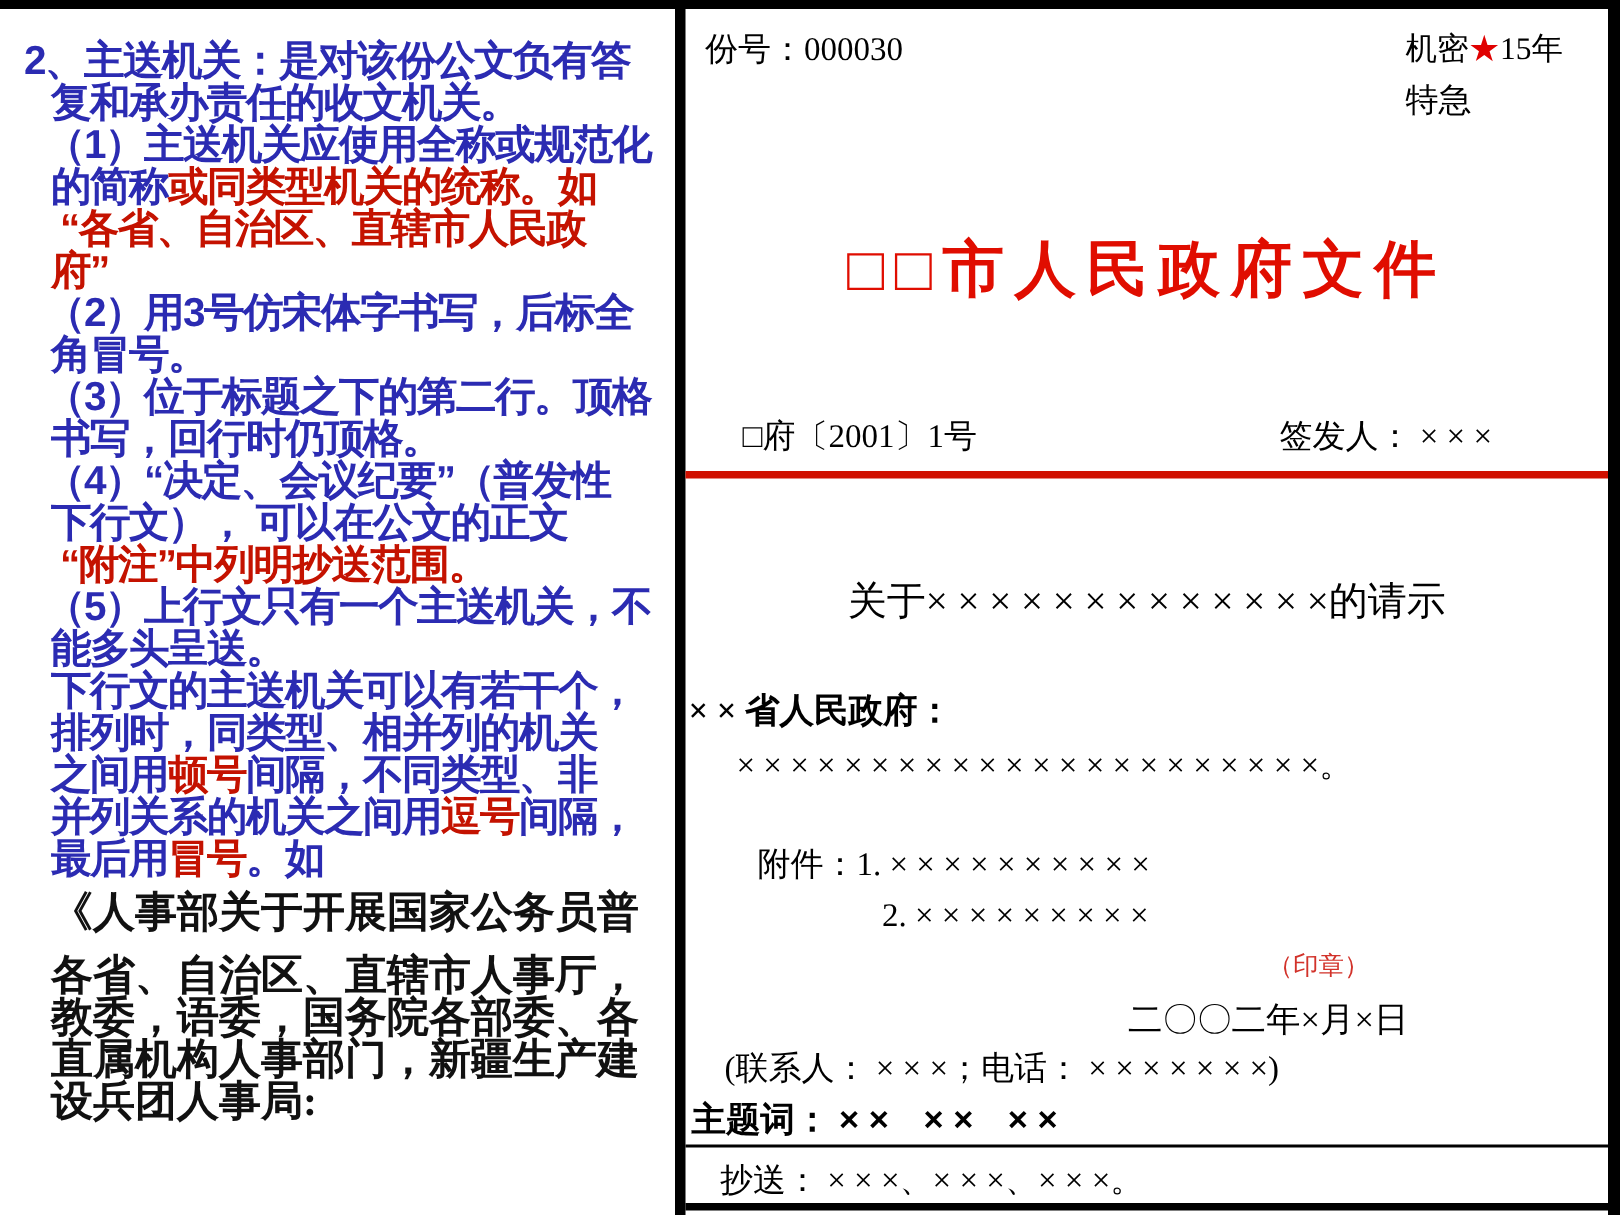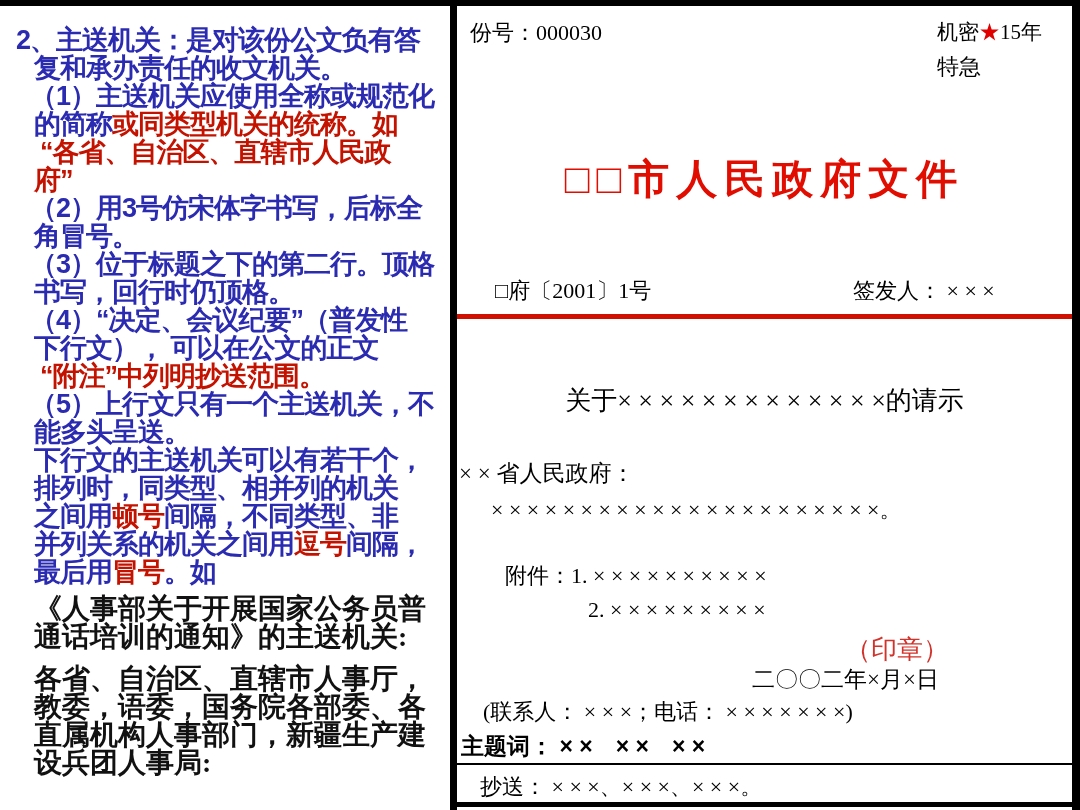--- a/index.html
+++ b/index.html
@@ -34,25 +34,25 @@
   .doc > div{position:absolute;white-space:nowrap;}
   .copy-number{left:13px;top:12px;font-size:22px;}
   .secrecy{left:480px;top:12px;font-size:21px;}
   .secrecy .star{color:#e00000;}
   .urgency{left:480px;top:46px;font-size:22px;}
   .doc-title{left:0;top:146px;width:615px;text-align:center;font-size:41px;font-weight:bold;color:#e00d00;letter-spacing:7px;}
   .doc-number{left:38px;top:270px;font-size:22px;}
   .issuer{left:396px;top:270px;font-size:22px;}
   .red-rule{left:0;top:308px;width:615px;height:5px;background:#d01000;}
   .subject{left:0;top:377px;width:615px;text-align:center;font-size:26px;}
-  .recipient{left:2px;top:452px;font-size:23px;}
+  .recipient{left:2px;top:452px;font-size:23px;font-weight:bold;}
   .body-line{left:34px;top:489px;font-size:22px;}
   .attachment-1{left:48px;top:555px;font-size:22px;}
   .attachment-2{left:131px;top:591px;font-size:22px;}
-  .seal{left:388px;top:626px;font-size:26px;color:#d2322a;}
+  .seal{left:388px;top:626px;font-size:17px;color:#d2322a;}
   .doc-date{left:295px;top:658px;font-size:23px;}
   .contact{left:26px;top:691px;font-size:22px;}
   .keywords{left:4px;top:725px;font-size:23px;font-weight:bold;font-family:"Liberation Sans",sans-serif;}
   .thin-rule{left:0;top:757px;width:615px;height:2px;background:#000;}
   .cc{left:23px;top:766px;font-size:22px;}
   .thick-rule{left:0;top:796px;width:615px;height:5px;background:#000;}
 </style>
 </head>
 <body>
 
@@ -73,21 +73,20 @@
   <div class="ln i2"><span class="blue">下行文）， 可以在公文的正文</span></div>
   <div class="ln i2q"><span class="red">“附注”中列明抄送范围。</span></div>
   <div class="ln i1"><span class="blue">（5）上行文只有一个主送机关，不</span></div>
   <div class="ln i2"><span class="blue">能多头呈送。</span></div>
   <div class="ln i2"><span class="blue">下行文的主送机关可以有若干个，</span></div>
   <div class="ln i2"><span class="blue">排列时，同类型、相并列的机关</span></div>
   <div class="ln i2"><span class="blue">之间用</span><span class="red">顿号</span><span class="blue">间隔，不同类型、非</span></div>
   <div class="ln i2"><span class="blue">并列关系的机关之间用</span><span class="red">逗号</span><span class="blue">间隔，</span></div>
   <div class="ln i2"><span class="blue">最后用</span><span class="red">冒号</span><span class="blue">。如</span></div>
   <div class="ln i2 gap1 serif"><span class="black">《人事部关于开展国家公务员普</span></div>
-  <div class="ln i2 serif"><span class="black">通话培训的通知》的主送机关:</span></div>
   <div class="ln i2 gap2 serif"><span class="black">各省、自治区、直辖市人事厅，</span></div>
   <div class="ln i2 serif"><span class="black">教委，语委，国务院各部委、各</span></div>
   <div class="ln i2 serif"><span class="black">直属机构人事部门，新疆生产建</span></div>
   <div class="ln i2 serif"><span class="black">设兵团人事局:</span></div>
 </div>
 
 <div class="doc-border-left"></div>
 <div class="doc-border-right"></div>
 
 <div class="doc">

